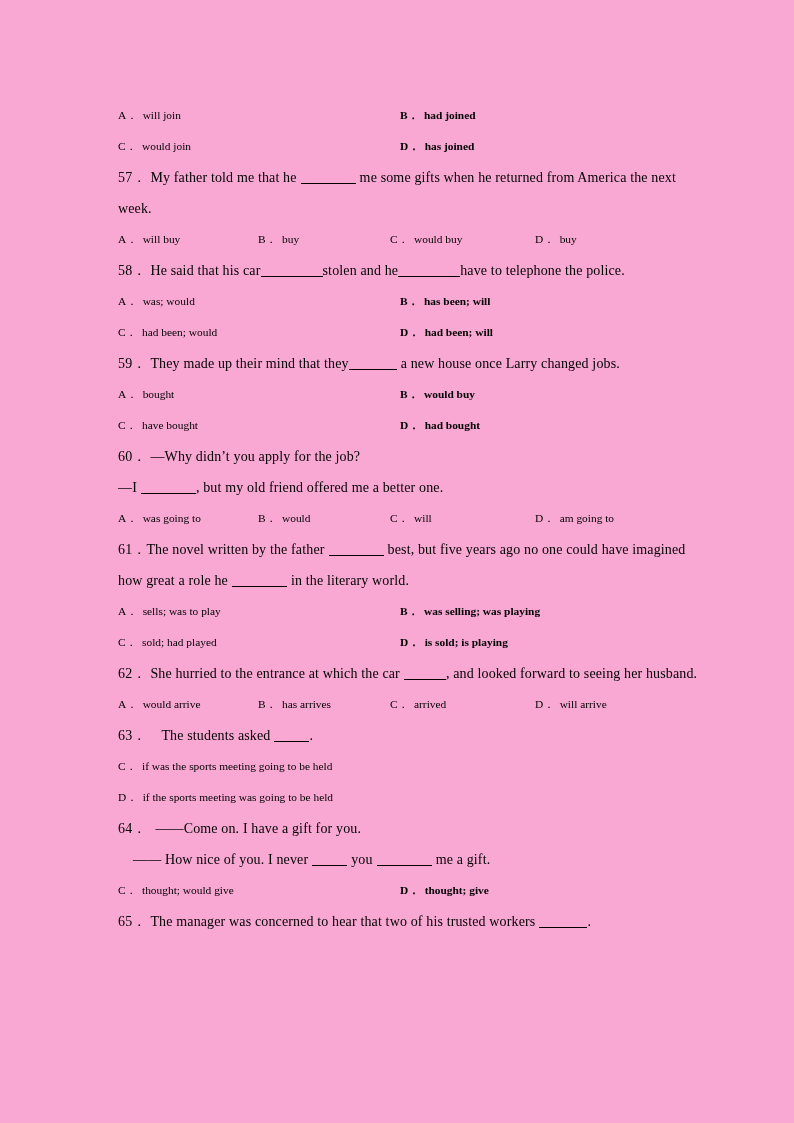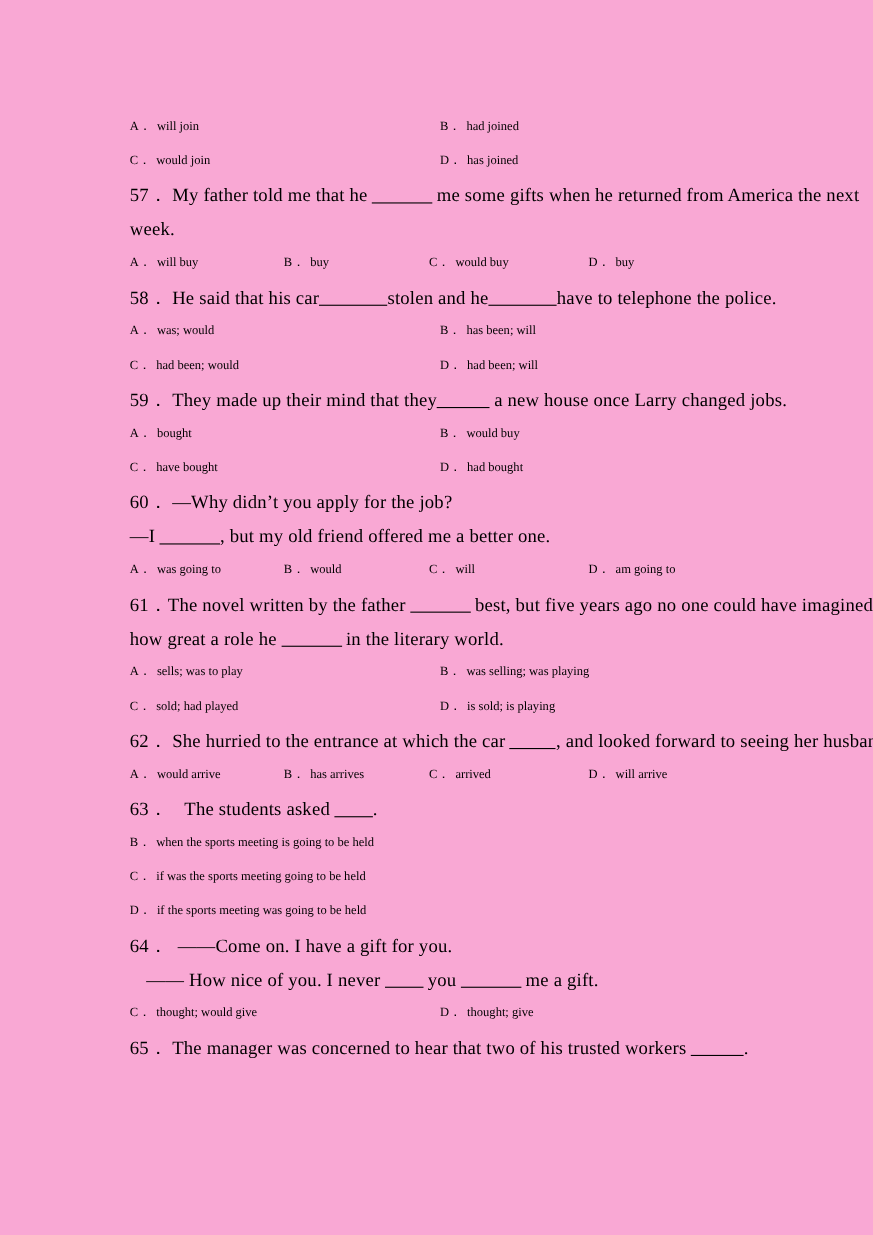--- a/index.html
+++ b/index.html
@@ -29,38 +29,38 @@
   
   .line {
     height: 31px;
     line-height: 31px;
     font-size: 11.4px;
     white-space: nowrap;
     letter-spacing: 0.01em;
   }
   
   .stem {
-    font-size: 17px;
+    font-size: 14px;
   }
   
   .opts {
     position: relative;
     height: 31px;
     line-height: 31px;
     font-size: 11.4px;
     white-space: nowrap;
   }
   .opts .opt {
     position: absolute;
     top: 0;
     white-space: nowrap;
   }
   
   .c2 .opt.a, .c2 .opt.c { left: 0px; }
-  .c2 .opt.b, .c2 .opt.d { left: 282px; }
+  .c2 .opt.b, .c2 .opt.d { left: 282px; font-weight: bold; }
   
   .c4 .opt.a { left: 0px; }
   .c4 .opt.b { left: 140px; }
   .c4 .opt.c { left: 272px; }
   .c4 .opt.d { left: 417px; }
   
   .c1 .opt.a, .c1 .opt.b, .c1 .opt.c, .c1 .opt.d { left: 0px; }
 
   .marker { margin-right: 1px; }
   .qnum { margin-right: 0px; }
@@ -147,23 +147,20 @@
     <div class="line stem"><span class="qnum">62．</span><span class="sp"></span><span>She hurried to the entrance at which the car</span><span class="sp"></span><span class="blank w42"></span><span>, and looked forward to seeing her husband.</span></div>
     <div class="opts c4">
       <span class="opt a"><span class="marker">A．</span><span class="sp"></span><span>would arrive</span></span>
       <span class="opt b"><span class="marker">B．</span><span class="sp"></span><span>has arrives</span></span>
       <span class="opt c"><span class="marker">C．</span><span class="sp"></span><span>arrived</span></span>
       <span class="opt d"><span class="marker">D．</span><span class="sp"></span><span>will arrive</span></span>
     </div>
 
     <div class="line stem"><span class="qnum">63．</span><span class="sp3"></span><span>The students asked</span><span class="sp"></span><span class="blank w35"></span><span>.</span></div>
     <div class="opts c1">
-      <span class="opt b"><span class="marker">B．</span><span class="sp"></span><span>when the sports meeting is going to be held</span></span>
-    </div>
-    <div class="opts c1">
       <span class="opt c"><span class="marker">C．</span><span class="sp"></span><span>if was the sports meeting going to be held</span></span>
     </div>
     <div class="opts c1">
       <span class="opt d"><span class="marker">D．</span><span class="sp"></span><span>if the sports meeting was going to be held</span></span>
     </div>
 
     <div class="line stem"><span class="qnum">64．</span><span class="sp2"></span><span>——Come on. I have a gift for you.</span></div>
     <div class="line stem"><span class="sp3"></span><span>—— How nice of you. I never</span><span class="sp"></span><span class="blank w35"></span><span class="sp"></span><span>you</span><span class="sp"></span><span class="blank w55"></span><span class="sp"></span><span>me a gift.</span></div>
     <div class="opts c2">
       <span class="opt c"><span class="marker">C．</span><span class="sp"></span><span>thought; would give</span></span>

